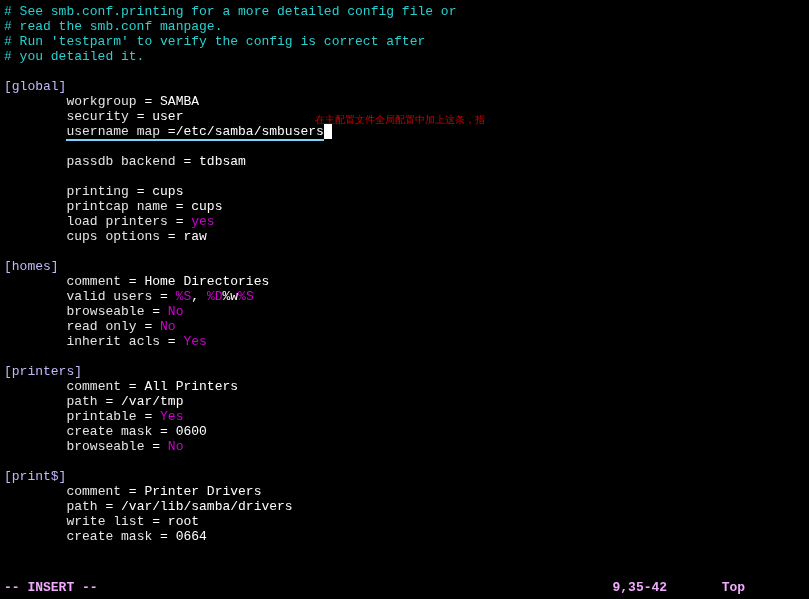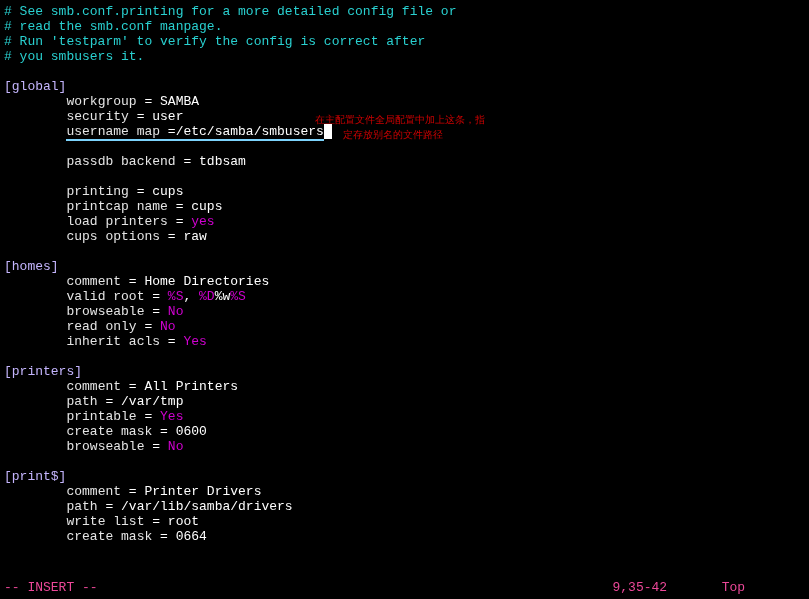--- a/index.html
+++ b/index.html
@@ -22,54 +22,54 @@
   .magenta { color: #d000d0; text-align: right; }
   .comment { color: #29d0d0; }
   .underline-red { border-bottom: 2px solid #7dd3fc; }
   .cursor { background: #fff; color: #000; }
   .status {
     position: absolute;
     bottom: 4px;
     left: 4px;
     right: 12px;
     white-space: pre;
-    color: #ec4899;
-    font-weight: normal;
+    color: #f0abfc;
+    font-weight: bold;
   }
   .annot {
     position: absolute;
     color: #cc0000;
     font-family: "Microsoft YaHei", sans-serif;
     font-size: 10px;
     line-height: 15px;
   }
 </style>
 </head>
 <body>
 
 <div class="line comment"># See smb.conf.printing for a more detailed config file or</div>
 <div class="line comment"># read the smb.conf manpage.</div>
 <div class="line comment"># Run 'testparm' to verify the config is correct after</div>
-<div class="line comment"># you smbusers it.</div>
+<div class="line comment"># you detailed it.</div>
 <div class="line">&nbsp;</div>
 <div class="line yellow">[global]</div>
 <div class="line">        <span class="cyan">workgroup</span><span class="white"> = </span><span class="white">SAMBA</span></div>
 <div class="line">        <span class="cyan">security</span><span class="white"> = </span><span class="white">user</span></div>
 <div class="line">        <span class="underline-red"><span class="cyan">username map</span><span class="white"> =</span><span class="white">/etc/samba/smbusers</span></span><span class="cursor"> </span></div>
 <div class="line">&nbsp;</div>
 <div class="line">        <span class="cyan">passdb backend</span><span class="white"> = </span><span class="white">tdbsam</span></div>
 <div class="line">&nbsp;</div>
 <div class="line">        <span class="cyan">printing</span><span class="white"> = </span><span class="white">cups</span></div>
 <div class="line">        <span class="cyan">printcap name</span><span class="white"> = </span><span class="white">cups</span></div>
 <div class="line">        <span class="cyan">load printers</span><span class="white"> = </span><span class="magenta">yes</span></div>
 <div class="line">        <span class="cyan">cups options</span><span class="white"> = </span><span class="white">raw</span></div>
 <div class="line">&nbsp;</div>
 <div class="line yellow">[homes]</div>
 <div class="line">        <span class="cyan">comment</span><span class="white"> = </span><span class="white">Home Directories</span></div>
-<div class="line">        <span class="cyan">valid root</span><span class="white"> = </span><span class="magenta">%S</span><span class="white">, </span><span class="magenta">%D</span><span class="white">%w</span><span class="magenta">%S</span></div>
+<div class="line">        <span class="cyan">valid users</span><span class="white"> = </span><span class="magenta">%S</span><span class="white">, </span><span class="magenta">%D</span><span class="white">%w</span><span class="magenta">%S</span></div>
 <div class="line">        <span class="cyan">browseable</span><span class="white"> = </span><span class="magenta">No</span></div>
 <div class="line">        <span class="cyan">read only</span><span class="white"> = </span><span class="magenta">No</span></div>
 <div class="line">        <span class="cyan">inherit acls</span><span class="white"> = </span><span class="magenta">Yes</span></div>
 <div class="line">&nbsp;</div>
 <div class="line yellow">[printers]</div>
 <div class="line">        <span class="cyan">comment</span><span class="white"> = </span><span class="white">All Printers</span></div>
 <div class="line">        <span class="cyan">path</span><span class="white"> = </span><span class="white">/var/tmp</span></div>
 <div class="line">        <span class="cyan">printable</span><span class="white"> = </span><span class="magenta">Yes</span></div>
 <div class="line">        <span class="cyan">create mask</span><span class="white"> = </span><span class="white">0600</span></div>
 <div class="line">        <span class="cyan">browseable</span><span class="white"> = </span><span class="magenta">No</span></div>
@@ -77,14 +77,13 @@
 <div class="line yellow">[print$]</div>
 <div class="line">        <span class="cyan">comment</span><span class="white"> = </span><span class="white">Printer Drivers</span></div>
 <div class="line">        <span class="cyan">path</span><span class="white"> = </span><span class="white">/var/lib/samba/drivers</span></div>
 <div class="line">        <span class="cyan">write list</span><span class="white"> = </span><span class="white">root</span></div>
 <div class="line">        <span class="cyan">create mask</span><span class="white"> = </span><span class="white">0664</span></div>
 
 <div class="status"><span>-- INSERT --</span>                                                                  <span>9,35-42</span>       <span>Top</span></div>
 
 <div class="annot" style="top:112px; left:315px;">
   <div>在主配置文件全局配置中加上这条，指</div>
-  <div style="margin-left:28px;">定存放别名的文件路径</div>
 </div>
 
 </body></html>

